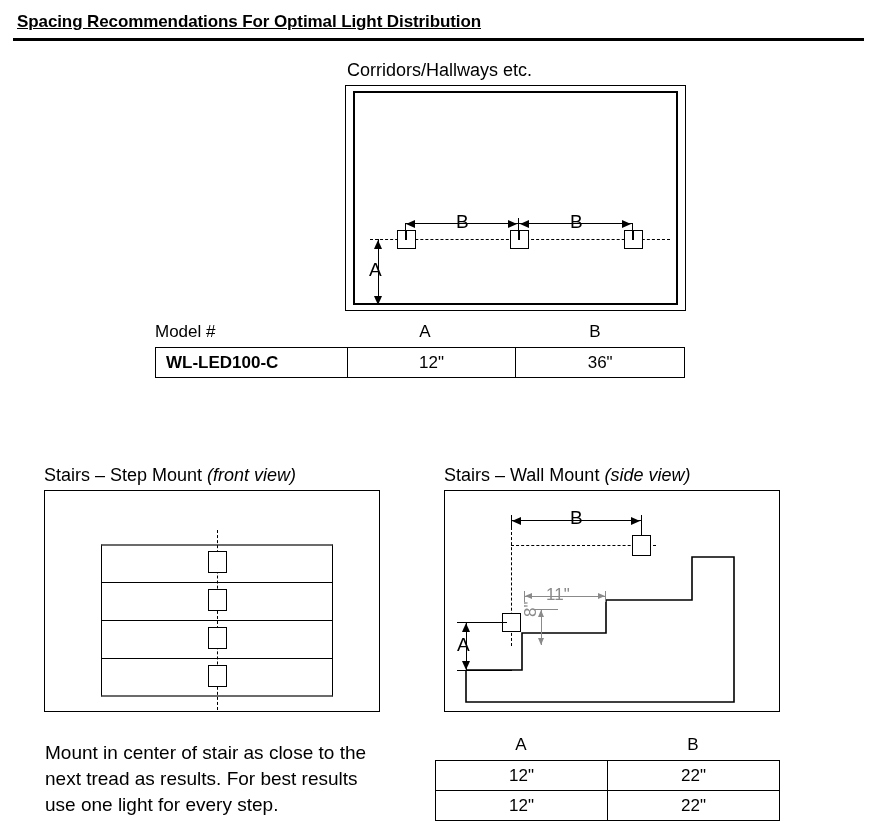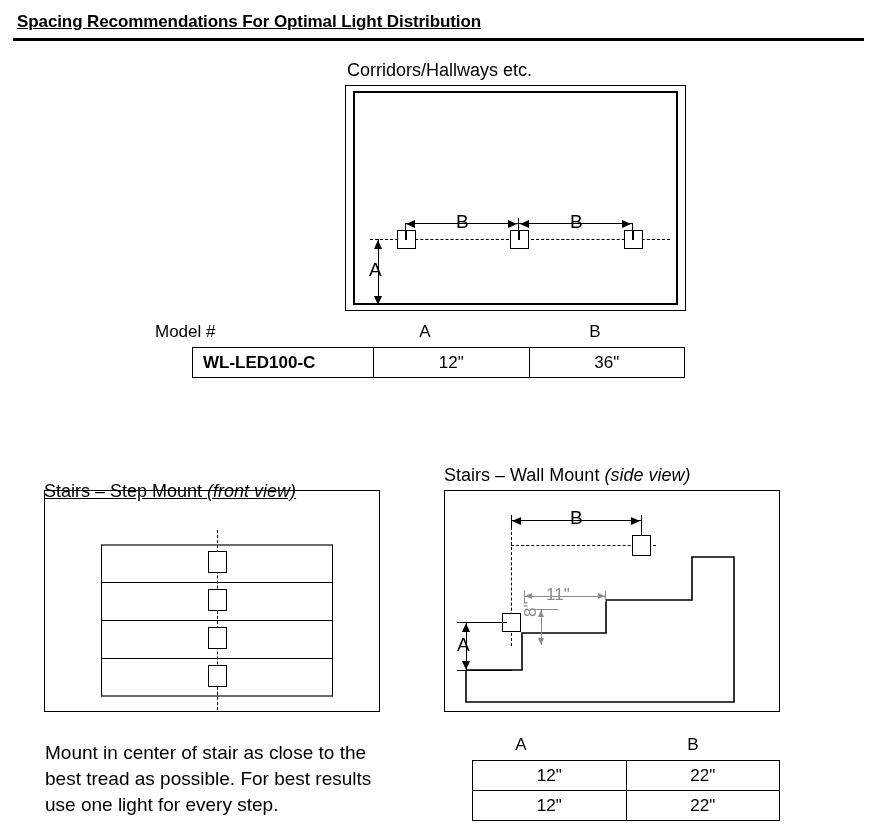--- a/index.html
+++ b/index.html
@@ -28,21 +28,21 @@
   .dash-v{width:0;border-left:1.5px dashed #000;}
 
   
   .fixture{border:1.5px solid #000;box-sizing:border-box;background:#fff;}
   .fixture-stub{background:#000;width:1.5px;}
 
   .dimlabel{font-size:19px;line-height:1;}
   .dimlabel-gray{font-size:17px;line-height:1;color:#8a8a8a;}
 
   
-  table.spec{border-collapse:collapse;margin-left:37px;}
+  table.spec{border-collapse:collapse;}
   table.spec td{
     border:1.5px solid #000;font-size:17px;text-align:center;
     height:29px;padding:0 4px;
   }
   table.spec td.model{font-weight:bold;text-align:left;padding-left:10px;}
   .colhdr{font-size:17px;text-align:center;}
 
   
   #mount-note{font-size:19px;line-height:26px;width:330px;}
 </style>
@@ -102,40 +102,40 @@
         <tr>
       <td class="model" style="width:185px;">WL-LED100-C</td>
       <td style="width:170px;">12"</td>
       <td style="width:170px;">36"</td>
     </tr>
   </tbody>
     </table>
 </div>
 
 <div class="abs" style="left:44px;top:465px;width:340px;height:260px;">
-  <div class="abs heading" style="left:0px;top:16px;text-decoration:underline;">
+  <div class="abs heading" style="left:0px;top:0px;">
     <span>Stairs – Step Mount </span><span class="it">(front view)</span>
   </div>
 
   <div class="abs box-out" style="left:0px;top:25px;width:336px;height:222px;"></div>
 
   <div class="abs" style="left:57px;top:79px;width:232px;height:153px;border:1px solid #000;border-top:2.5px solid #6b6b6b;border-bottom:2.5px solid #6b6b6b;box-sizing:border-box;"></div>
   <div class="abs hl" style="left:57px;top:117px;width:232px;"></div>
   <div class="abs hl" style="left:57px;top:155px;width:232px;"></div>
   <div class="abs hl" style="left:57px;top:193px;width:232px;"></div>
 
   <div class="abs dash-v" style="left:173px;top:65px;height:180px;"></div>
 
   <div class="abs fixture" style="left:164px;top:86px;width:19px;height:22px;"></div>
   <div class="abs fixture" style="left:164px;top:124px;width:19px;height:22px;"></div>
   <div class="abs fixture" style="left:164px;top:162px;width:19px;height:22px;"></div>
   <div class="abs fixture" style="left:164px;top:200px;width:19px;height:22px;"></div>
 </div>
 
-<div class="abs" id="mount-note" style="left:45px;top:740px;">Mount in center of stair as close to the best tread as possible. For best results use one light for every step.</div>
+<div class="abs" id="mount-note" style="left:45px;top:740px;">Mount in center of stair as close to the next tread as results. For best results use one light for every step.</div>
 
 <div class="abs" style="left:444px;top:465px;width:345px;height:260px;">
   <div class="abs heading" style="left:0px;top:0px;">
     <span>Stairs – Wall Mount </span><span class="it">(side view)</span>
   </div>
 
   <div class="abs box-out" style="left:0px;top:25px;width:336px;height:222px;"></div>
 
   <svg class="abs" width="336" height="222" viewBox="0 0 336 222" style="left:0px;top:25px;">
     <polyline points="22,180 78,180 78,143 162,143 162,110 248,110 248,67 290,67 290,212 22,212 22,180" fill="none" stroke="#000" stroke-width="1.6"></polyline>

